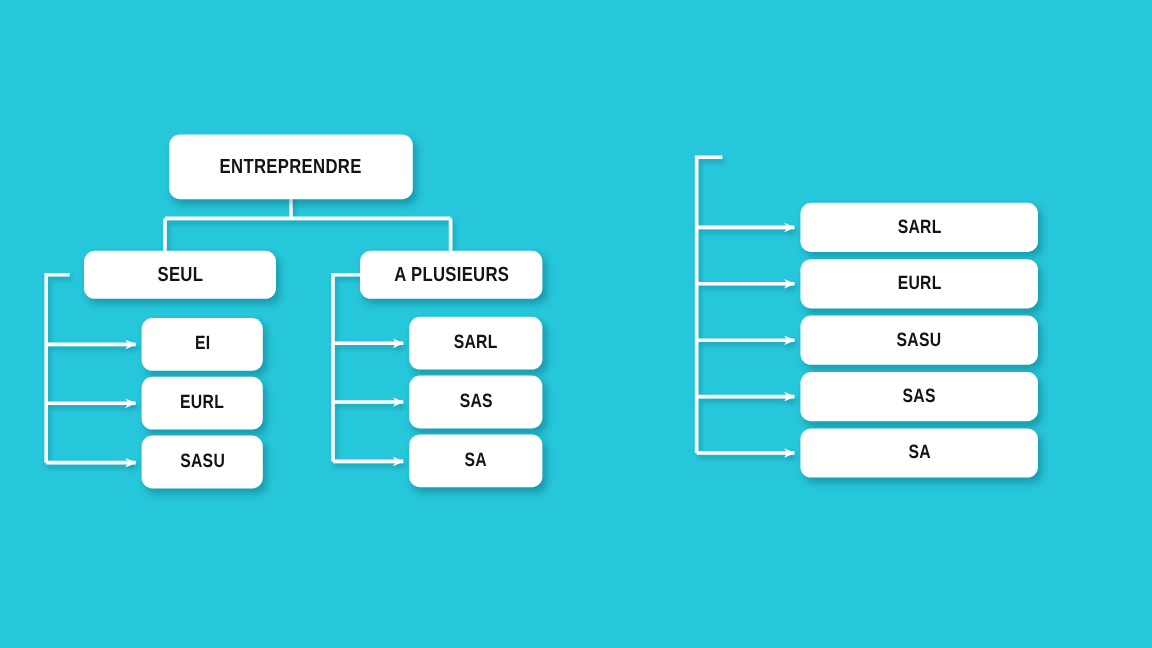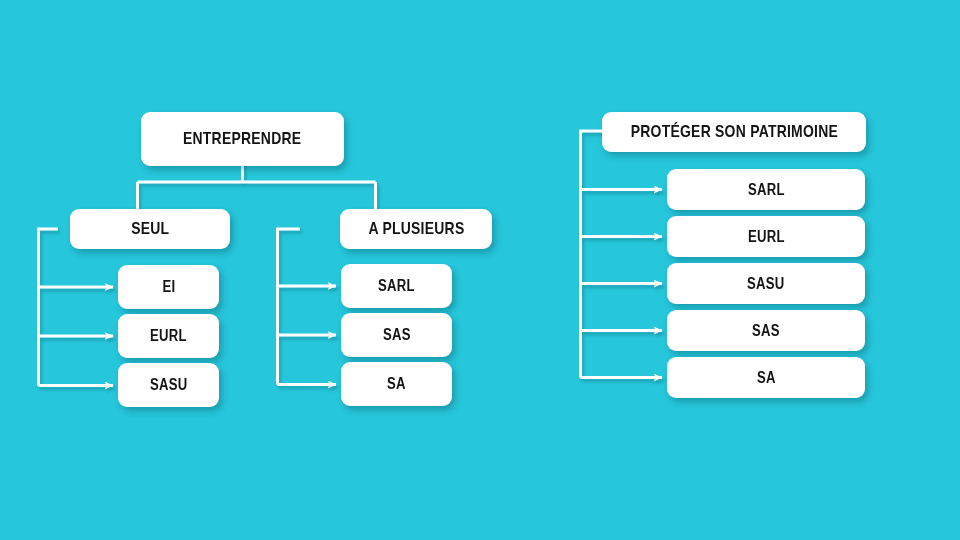--- a/index.html
+++ b/index.html
@@ -106,36 +106,33 @@
   <div class="node lvl-leaf" style="left: 118px; top: 265px; width: 101px; height: 44px;">
     <span class="node-label">EI</span>
   </div>
   <div class="node lvl-leaf" style="left: 118px; top: 314px; width: 101px; height: 44px;">
     <span class="node-label">EURL</span>
   </div>
   <div class="node lvl-leaf" style="left: 118px; top: 363px; width: 101px; height: 44px;">
     <span class="node-label">SASU</span>
   </div>
 
-  <div class="node lvl-mid" style="left: 300px; top: 209px; width: 152px; height: 40px; margin-left: 40px;">
+  <div class="node lvl-mid" style="left: 300px; top: 209px; width: 152px; height: 40px;">
     <span class="node-label">A PLUSIEURS</span>
   </div>
   <div class="node lvl-leaf" style="left: 341px; top: 264px; width: 111px; height: 44px;">
     <span class="node-label">SARL</span>
   </div>
   <div class="node lvl-leaf" style="left: 341px; top: 313px; width: 111px; height: 44px;">
     <span class="node-label">SAS</span>
   </div>
   <div class="node lvl-leaf" style="left: 341px; top: 362px; width: 111px; height: 44px;">
     <span class="node-label">SA</span>
   </div>
 
-  <div class="node lvl-rroot" style="left: 602px; top: 112px; width: 264px; height: 40px;">
-    <span class="node-label">PROTÉGER SON PATRIMOINE</span>
-  </div>
   <div class="node lvl-rleaf" style="left: 667px; top: 169px; width: 198px; height: 41px;">
     <span class="node-label">SARL</span>
   </div>
   <div class="node lvl-rleaf" style="left: 667px; top: 216px; width: 198px; height: 41px;">
     <span class="node-label">EURL</span>
   </div>
   <div class="node lvl-rleaf" style="left: 667px; top: 263px; width: 198px; height: 41px;">
     <span class="node-label">SASU</span>
   </div>
   <div class="node lvl-rleaf" style="left: 667px; top: 310px; width: 198px; height: 41px;">

